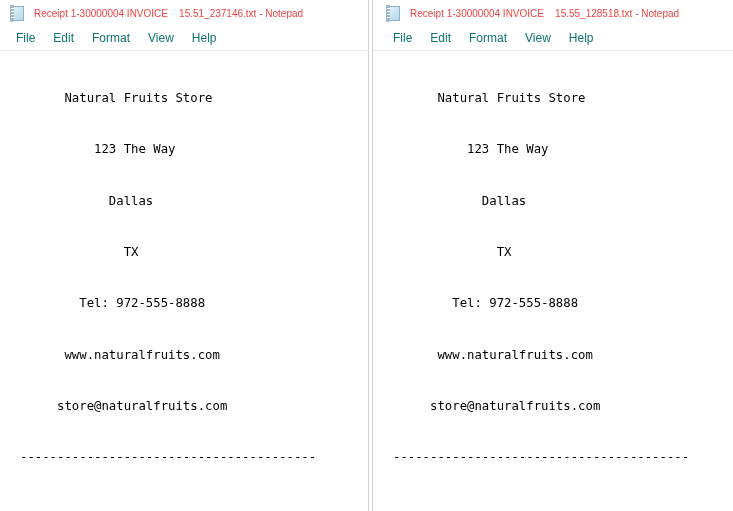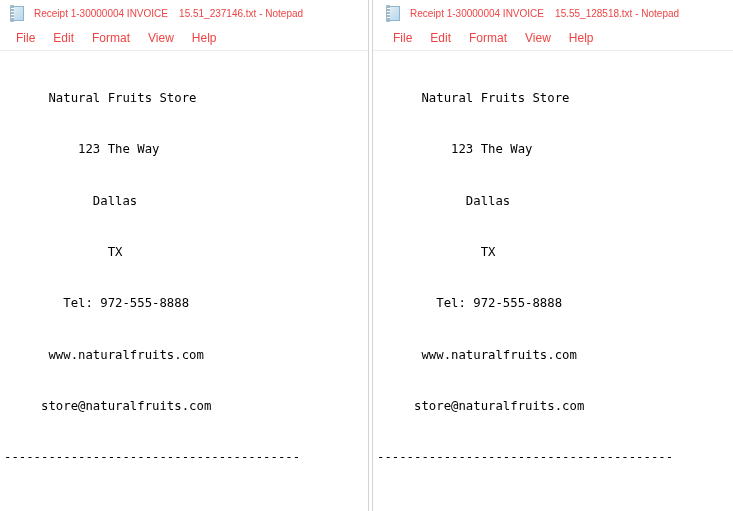--- a/index.html
+++ b/index.html
@@ -97,32 +97,32 @@
     align-items: center;
     padding-left: 7px;
     box-sizing: border-box;
     border-bottom: 1px solid #ebebeb;
     user-select: none;
   }
   .window.right .menubar { padding-left: 11px; }
 
   .menu-item {
     font-size: 12px;
-    color: #ef4444;
+    color: #0f766e;
     padding: 2px 9px 3px 9px;
     line-height: 15px;
     white-space: nowrap;
     cursor: default;
   }
 
   
   .textarea {
     flex: 1 1 auto;
     background: #ffffff;
-    padding: 5px 0 0 4px;
+    padding: 5px 0 0 20px;
     box-sizing: border-box;
     overflow: hidden;
     position: relative;
   }
 
   .doc {
     font-family: "DejaVu Sans Mono", "Liberation Mono", monospace;
     font-size: 12.3px;
     line-height: 17.1px;
     color: #000000;

